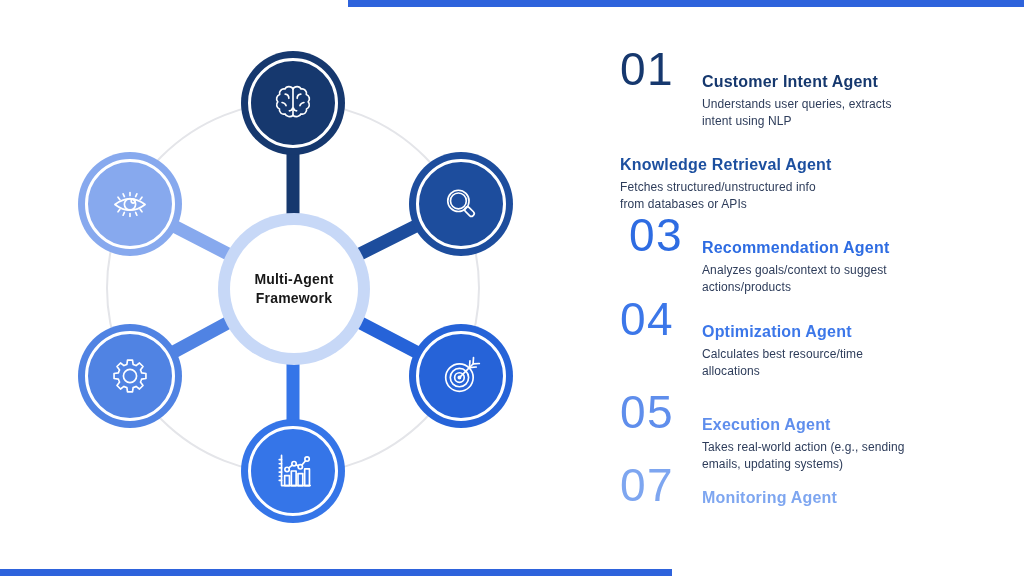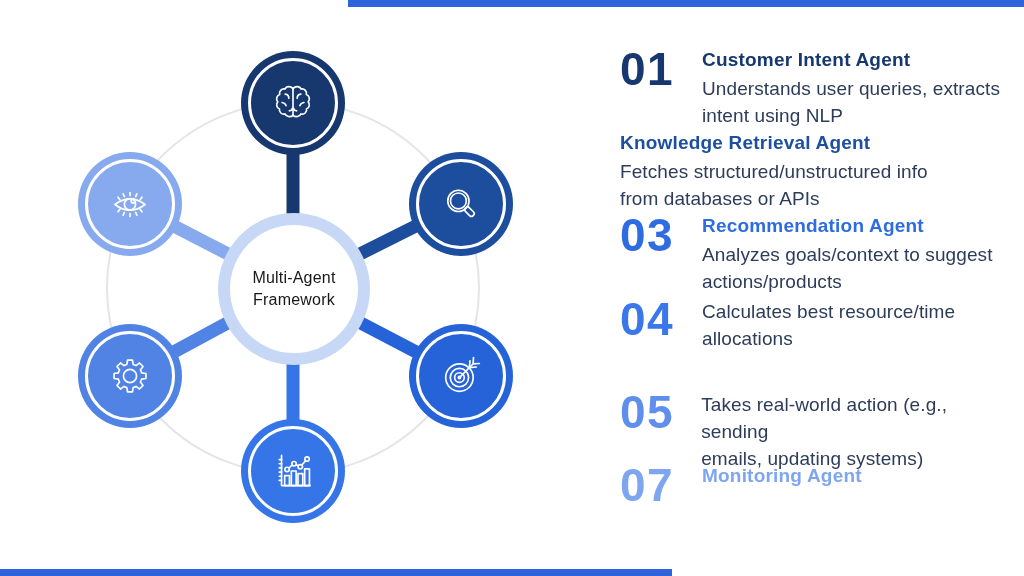--- a/index.html
+++ b/index.html
@@ -23,42 +23,42 @@
   .spoke.s2 { transform:rotate(27.6deg); }
   .spoke.s3 { transform:rotate(90deg); }
   .spoke.s4 { transform:rotate(151.6deg); }
   .spoke.s5 { transform:rotate(-152.7deg); }
 
   .hub-ring { position:absolute; left:218px; top:213px; width:152px; height:152px;
               border-radius:50%; z-index:3; }
   .hub { position:absolute; left:230px; top:225px; width:128px; height:128px;
          background:#ffffff; border-radius:50%; z-index:4;
          display:flex; flex-direction:column; align-items:center; justify-content:center; }
-  .hub .line { font-size:16px; font-weight:400; color:#181818; line-height:1.35; letter-spacing:.2px; }
+  .hub .line { font-size:14px; font-weight:700; color:#181818; line-height:1.35; letter-spacing:.2px; }
 
   .node { position:absolute; width:104px; height:104px; border-radius:50%; z-index:5;
           display:flex; align-items:center; justify-content:center; }
   .node::before { content:""; position:absolute; inset:7px; border:3px solid #ffffff; border-radius:50%; }
   .node.n0 { left:241px; top:51px; }
   .node.n1 { left:409px; top:152px; }
   .node.n2 { left:409px; top:324px; }
   .node.n3 { left:241px; top:419px; }
   .node.n4 { left:78px;  top:324px; }
   .node.n5 { left:78px;  top:152px; }
   .node svg { width:50px; height:50px; stroke:#ffffff; fill:none;
               stroke-width:1.6; stroke-linecap:round; stroke-linejoin:round; }
   .node svg .nodefill { fill:var(--node-color); }
 
   
   .row { position:absolute; left:620px; display:flex; align-items:flex-start; width:396px; }
-  .num { width:72px; margin-right:10px; font-size:46px; font-weight:700;
+  .num { width:72px; margin-right:10px; font-size:46px; font-weight:400;
          letter-spacing:1.5px; line-height:1.0; }
   .txt { padding-top:3px; }
-  .title { font-size:19px; font-weight:700; margin-bottom:5px; letter-spacing:.2px; }
-  .desc { font-size:19px; line-height:1.42; white-space:pre-line; letter-spacing:.1px; }
+  .title { font-size:16px; font-weight:700; margin-bottom:5px; letter-spacing:.2px;margin-top:24px; }
+  .desc { font-size:12px; line-height:1.42; white-space:pre-line; letter-spacing:.1px; }
 </style>
 </head>
 <body>
 
 <div class="stage">
 
   <div class="bar top" style="background: rgb(46, 99, 220);"></div>
   <div class="bar bottom" style="background: rgb(46, 99, 220);"></div>
 
   <div class="orbit" style="border-color: rgb(228, 229, 233);"></div>
@@ -154,39 +154,41 @@
 
   <div class="row" style="top:129px">
     <div class="txt">
       <div class="title" style="color: rgb(28, 79, 159);">Knowledge Retrieval Agent</div>
       <div class="desc" style="color: rgb(45, 60, 90);">Fetches structured/unstructured info
 from databases or APIs</div>
     </div>
   </div>
 
   <div class="row" style="top:212px">
-    <div class="num" style="color: rgb(46, 108, 226);">03</div>
+    <div class="num" style="color: rgb(46, 108, 226); text-align: center;">03</div>
     <div class="txt">
       <div class="title" style="color: rgb(46, 108, 226);">Recommendation Agent</div>
       <div class="desc" style="color: rgb(45, 60, 90);">Analyzes goals/context to suggest
 actions/products</div>
     </div>
   </div>
 
   <div class="row" style="top:296px">
     <div class="num" style="color: rgb(60, 119, 233);">04</div>
     <div class="txt">
+      <div class="title" style="color: rgb(60, 119, 233);">Optimization Agent</div>
       <div class="desc" style="color: rgb(45, 60, 90);">Calculates best resource/time
 allocations</div>
     </div>
   </div>
 
   <div class="row" style="top:389px">
     <div class="num" style="color: rgb(95, 142, 236);">05</div>
     <div class="txt">
+      <div class="title" style="color: rgb(95, 142, 236);">Execution Agent</div>
       <div class="desc" style="color: rgb(45, 60, 90);">Takes real-world action (e.g., sending
 emails, updating systems)</div>
     </div>
   </div>
 
   <div class="row" style="top:462px">
     <div class="num" style="color: rgb(126, 166, 240);">07</div>
     <div class="txt">
       <div class="title" style="color: rgb(126, 166, 240);">Monitoring Agent</div>
     </div>

